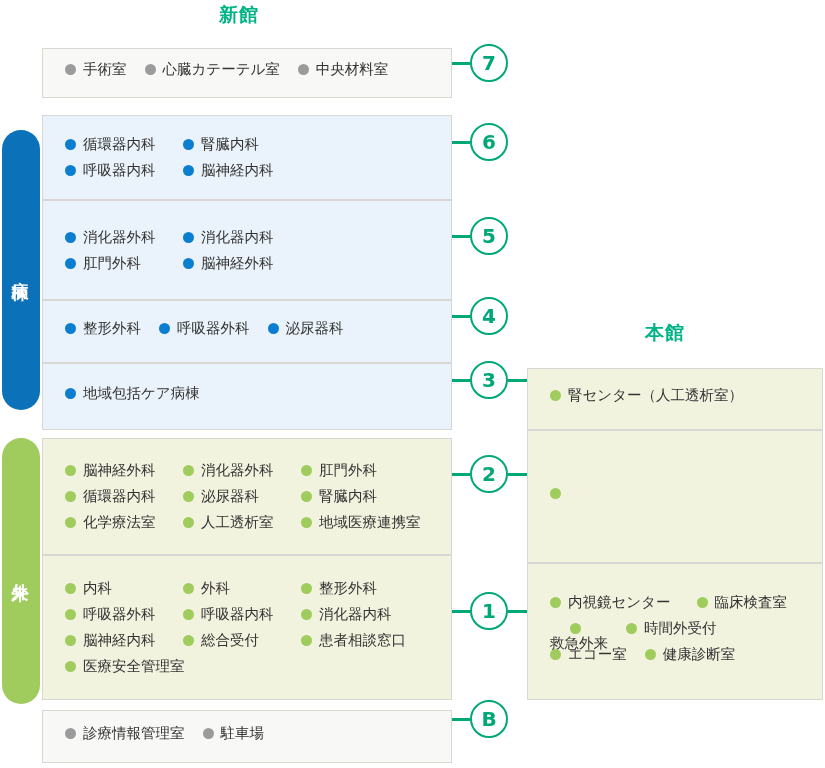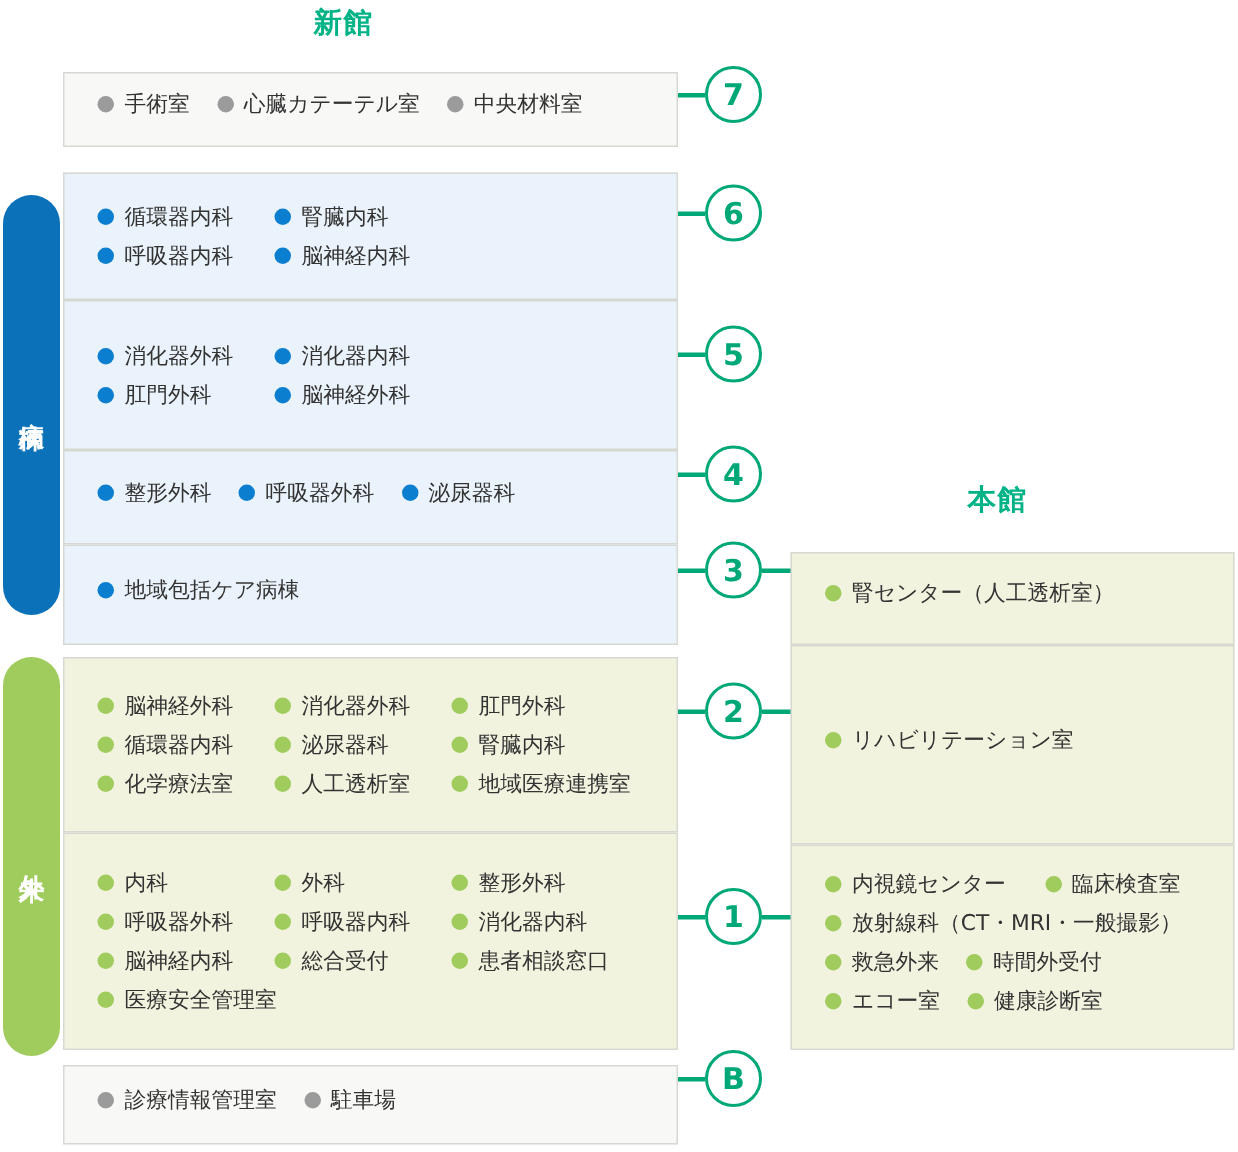--- a/index.html
+++ b/index.html
@@ -15,21 +15,21 @@
 
   
   .bldg-title{
     position:absolute;
     font-size:19px;
     font-weight:bold;
     color:#00b386;
     letter-spacing:1px;
     white-space:nowrap;
   }
-  #title-shinkan{left:209px;top:2px;text-align:center;}
+  #title-shinkan{left:219px;top:2px;text-align:center;}
   #title-honkan{left:645px;top:320px;}
 
   
   .pill{
     position:absolute;
     width:38px;
     border-radius:19px;
     color:#ffffff;
     font-size:17px;
     font-weight:bold;
@@ -322,38 +322,33 @@
           <div class="row inline"><span class="item">
               <span class="dot green"></span>
               <span>腎センター（人工透析室）</span>
             </span></div>
         </div>
       </div>
       <div class="floor cream" style="left: 527px; top: 430px; width: 296px; height: 133px;">
         <div class="rows">
           <div class="row inline"><span class="item">
               <span class="dot green"></span>
-              <span>リハビリテーション室</span>
             </span></div>
         </div>
       </div>
       <div class="floor cream" style="left: 527px; top: 563px; width: 296px; height: 137px;">
         <div class="rows">
           <div class="row inline"><span class="item" style="margin-right: 26px;">
               <span class="dot green"></span>
               <span>内視鏡センター</span>
             </span><span class="item">
               <span class="dot green"></span>
               <span>臨床検査室</span>
             </span></div>
-          <div class="row inline"><span class="item">
-              <span class="dot green"></span>
-              <span>放射線科（CT・MRI・一般撮影）</span>
-            </span></div>
-          <div class="row inline"><span class="item" style="margin-right: 18px;">
+          <div class="row inline"><span class="item" style="margin-right: 18px; flex-direction: column;">
               <span class="dot green"></span>
               <span>救急外来</span>
             </span><span class="item">
               <span class="dot green"></span>
               <span>時間外受付</span>
             </span></div>
           <div class="row inline"><span class="item" style="margin-right: 18px;">
               <span class="dot green"></span>
               <span>エコー室</span>
             </span><span class="item">

